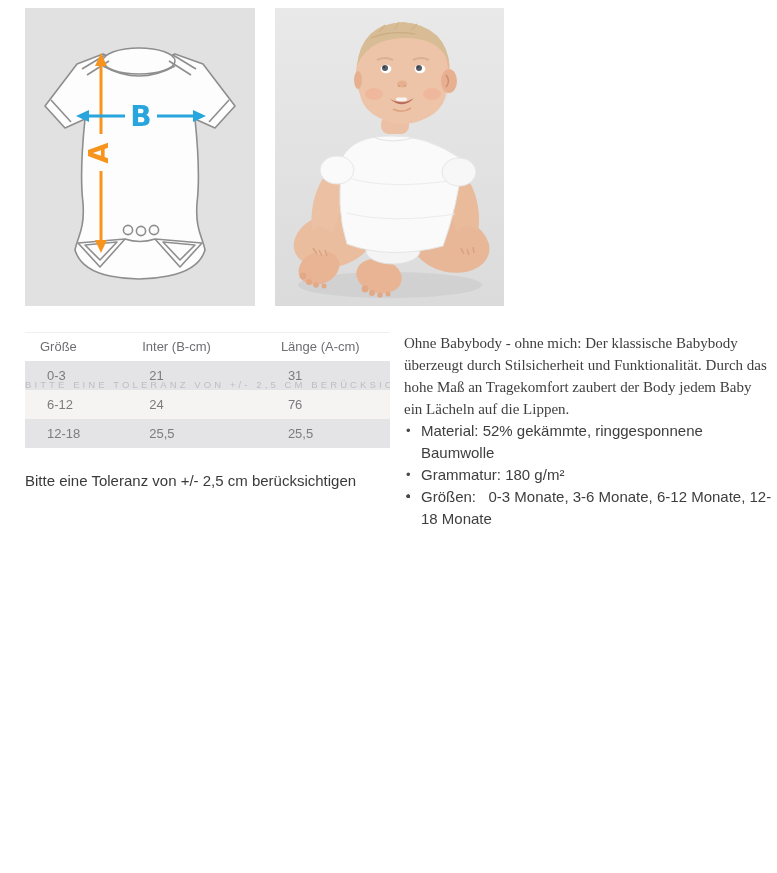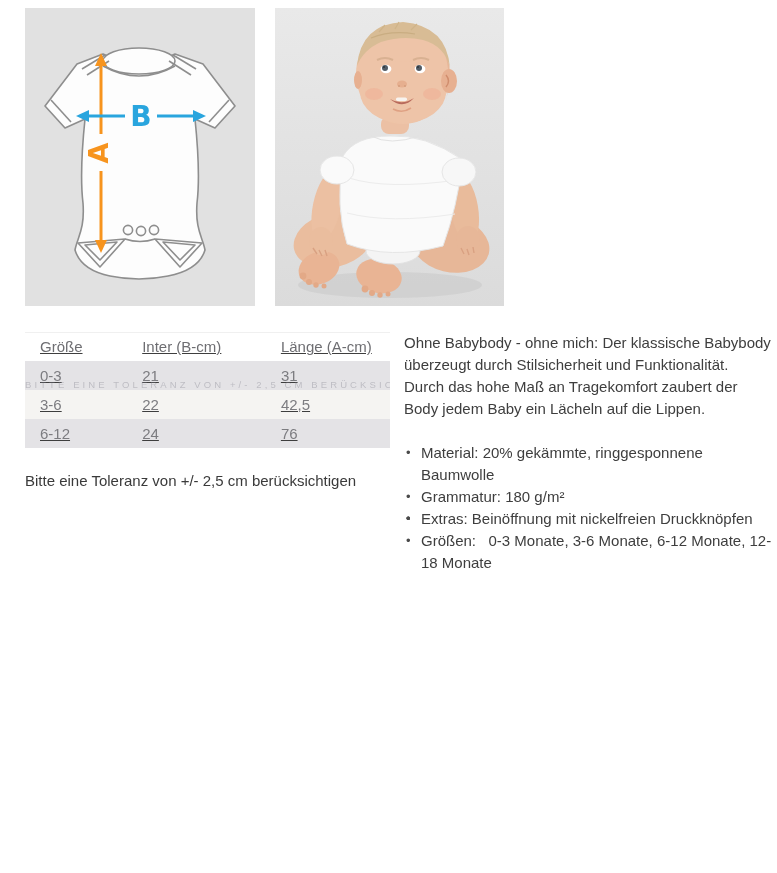--- a/index.html
+++ b/index.html
@@ -11,44 +11,44 @@
   }
   .images-row { display:flex; margin:8px 0 0 25px; gap:20px; }
   .panel { width:230px; height:298px; background:#e1e1e1; position:relative; }
   .panel.photo { width:229px; }
   .panel svg { display:block; width:100%; height:100%; }
 
   .info-row { display:flex; margin:26px 0 0 25px; align-items:flex-start; }
   .size-col { width:365px; flex:0 0 365px; }
   .desc-col { width:368px; margin-left:14px; font-size:15px; line-height:22px; color:#3e3e3e; }
 
-  table.size-table { width:100%; border-collapse:collapse; font-size:15px; border-top:1px solid #f0f0f0;text-decoration:underline; }
+  table.size-table { width:100%; border-collapse:collapse; font-size:13px; border-top:1px solid #f0f0f0; }
   table.size-table th {
     text-align:left; font-weight:normal; color:#6e6e72;
     height:28px; padding:2px 0 2px 15px; background:#ffffff;
   }
   table.size-table td {
-    color:#7c7c80; height:29px; padding:2px 0 2px 15px;
+    color:#7c7c80; height:29px; padding:2px 0 2px 22px;
   }
   table.size-table tbody tr:nth-child(odd) td { background:#e4e3e6; }
   table.size-table tbody tr:nth-child(even) td { background:#f5f4f2; }
   table.size-table col.c1 { width:28%; } 
   table.size-table col.c2 { width:38%; }
   table.size-table col.c3 { width:34%; }
 
   .table-wrap { position:relative; }
   .ghost-text {
     position:absolute; top:47px; left:0; width:100%;
     font-size:9.5px; letter-spacing:3.1px; text-transform:uppercase;
     color:#80808c; opacity:.38; white-space:nowrap; overflow:hidden;
     pointer-events:none;
   }
   .tolerance { margin-top:24px; font-size:15px; color:#3a3a3a; }
 
-  .desc-intro { margin-bottom:22px; hyphens:manual; }
+  .desc-intro { hyphens:manual;font-family:Liberation Serif, serif; }
   ul.features { list-style:none; }
   ul.features li {
     position:relative; padding-left:17px; hyphens:manual;
   }
   ul.features li .bullet {
     position:absolute; left:2px; top:0; color:#4a4a4a; font-size:13px;
   }
   ul.features li .feat-text { white-space:pre-wrap; }
 </style>
 </head>
@@ -205,56 +205,55 @@
             <th>Länge (A-cm)</th>
           </tr>
         </thead>
         <tbody>
           <tr>
             <td>0-3</td>
             <td>21</td>
             <td>31</td>
           </tr>
           <tr>
-            <td>3-6</td>
-            <td>22</td>
-            <td>42,5</td>
-          </tr>
-          <tr>
             <td>6-12</td>
             <td>24</td>
             <td>76</td>
+          </tr>
+          <tr>
+            <td>12-18</td>
+            <td>25,5</td>
+            <td>25,5</td>
           </tr>
         </tbody>
       </table>
       <div class="ghost-text">Bitte eine Toleranz von +/- 2,5 cm berücksichtigen</div>
     </div>
     <p class="tolerance">Bitte eine Toleranz von +/- 2,5 cm berücksichtigen</p>
   </div>
 
   <div class="desc-col">
     <p class="desc-intro">Ohne Babybody - ohne mich: Der klassische Ba­bybody überzeugt durch Stilsicherheit und Funk­tionalität. Durch das hohe Maß an Tragekomfort zaubert der Body jedem Baby ein Lächeln auf die Lippen.</p>
     <ul class="features">
       <li>
         <span class="bullet">•</span>
-        <span class="feat-text">Material: 20% gekämmte, ringgesponnene Baumwolle</span>
+        <span class="feat-text">Material: 52% gekämmte, ringgesponnene Baumwolle</span>
       </li>
       <li>
         <span class="bullet">•</span>
         <span class="feat-text">Grammatur: 180 g/m²</span>
       </li>
       <li>
         <span class="bullet">•</span>
       </li>
       <li>
         <span class="bullet">•</span>
       </li>
       <li>
         <span class="bullet">•</span>
-        <span class="feat-text">Extras: Beinöffnung mit nickelfreien Druck­knöpfen</span>
       </li>
       <li>
         <span class="bullet">•</span>
         <span class="feat-text">Größen:   0-3 Monate, 3-6 Monate, 6-12 Monate, 12-18 Monate</span>
       </li>
     </ul>
   </div>
 </div>
 
 </body></html>

